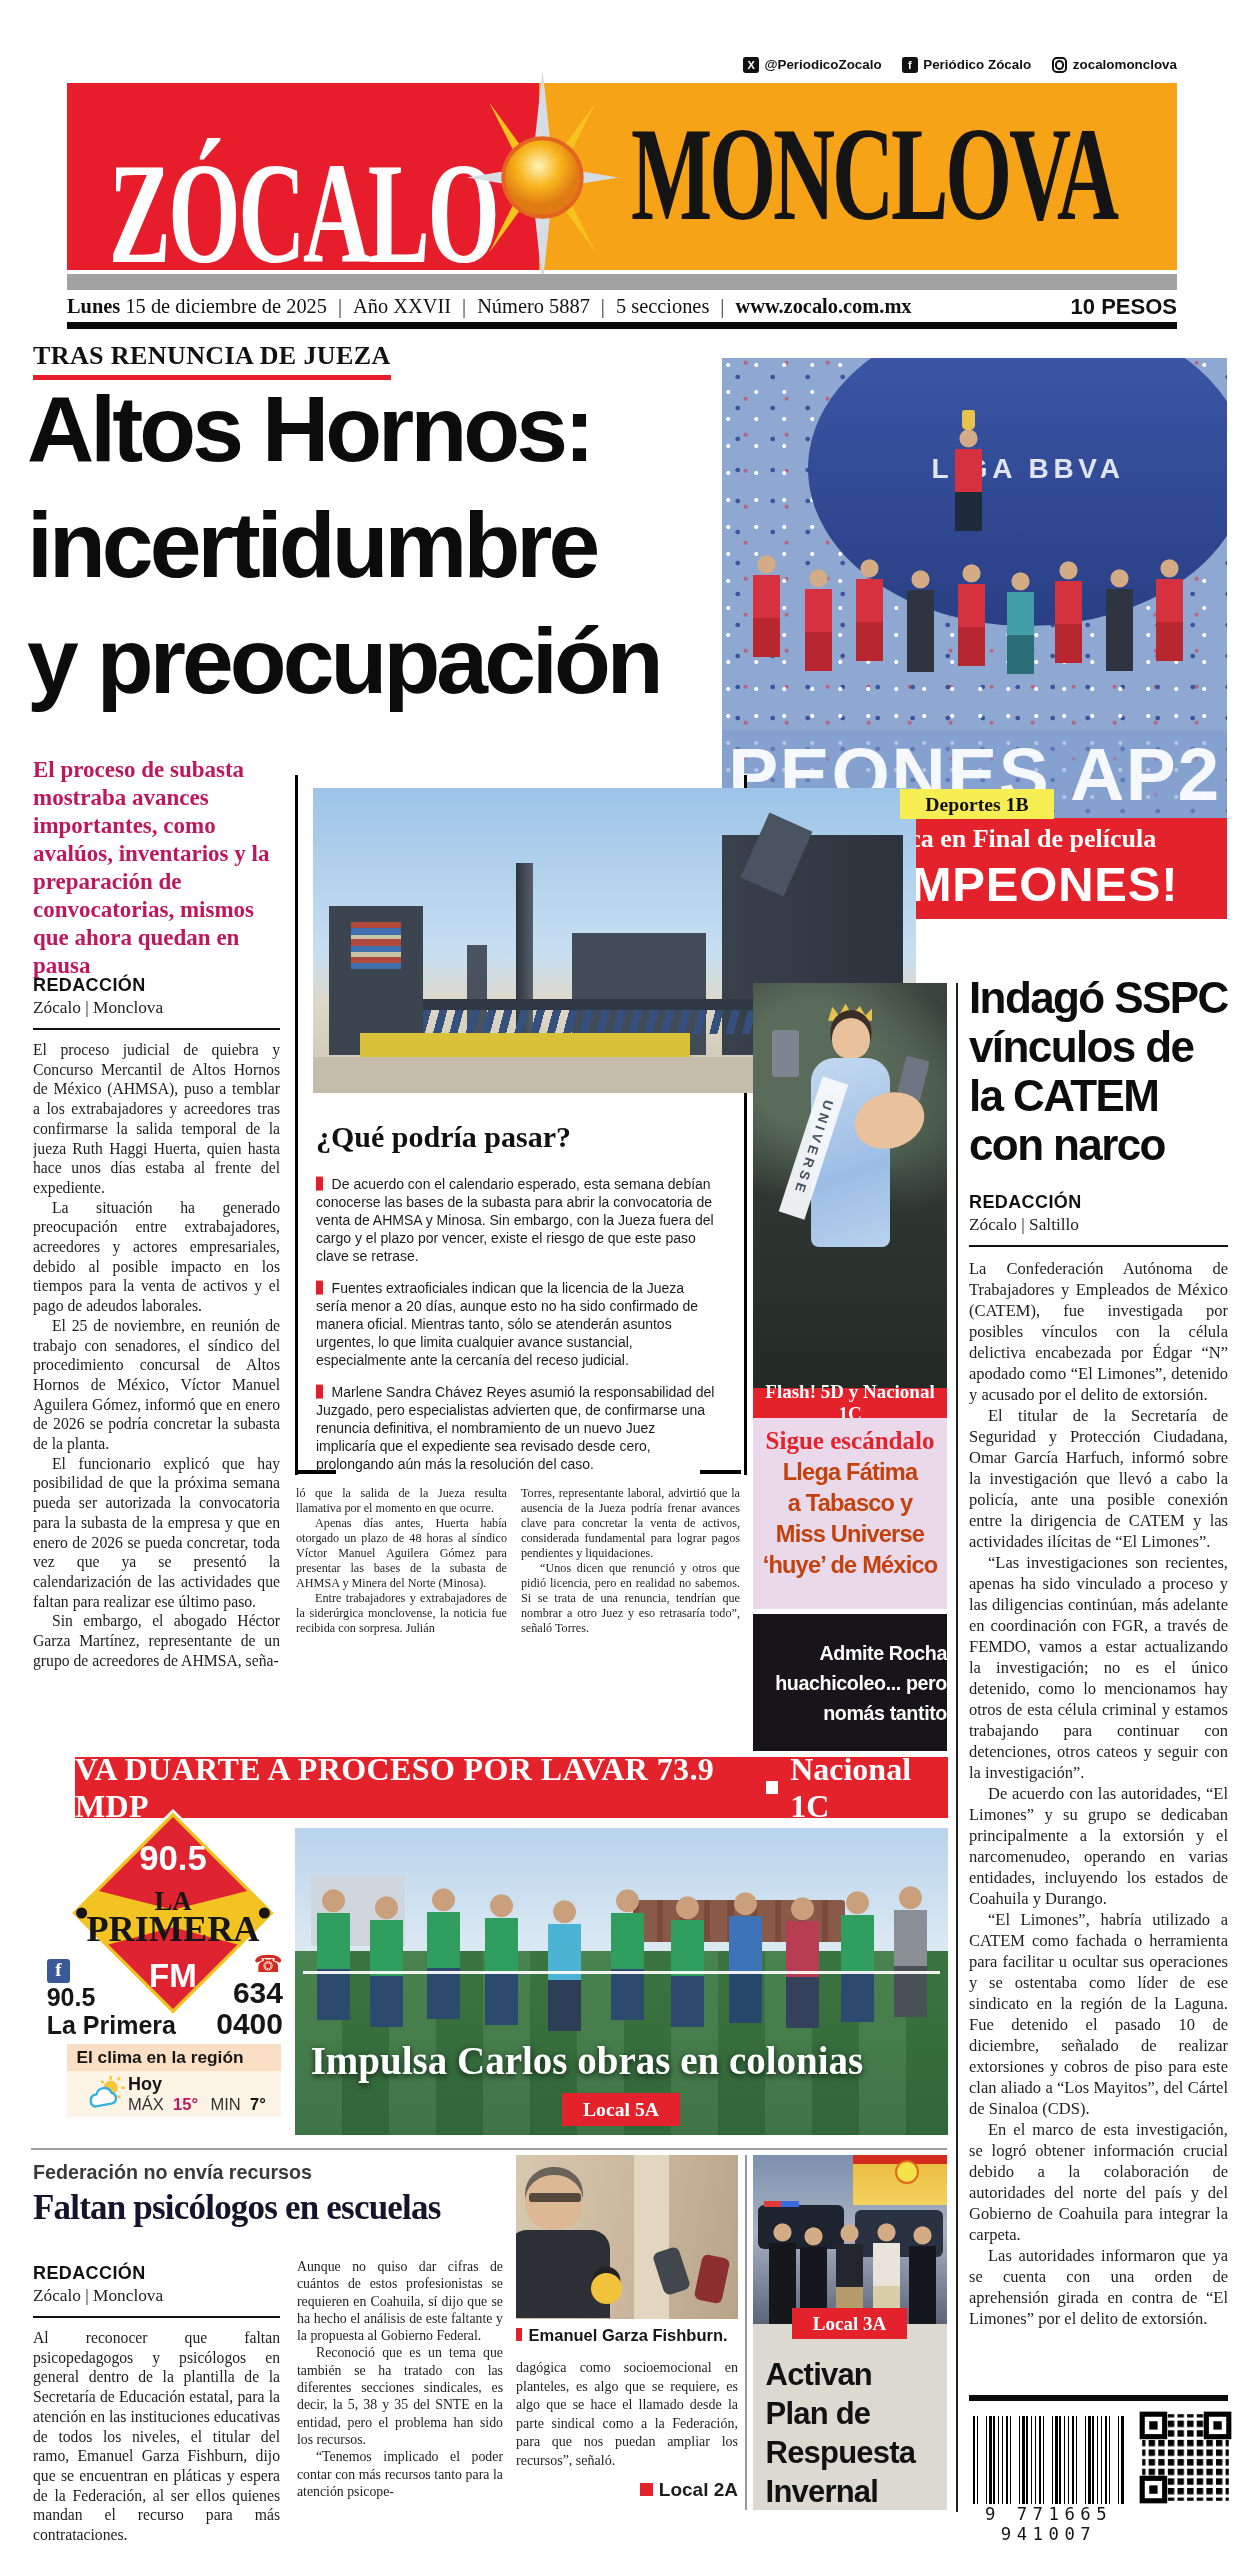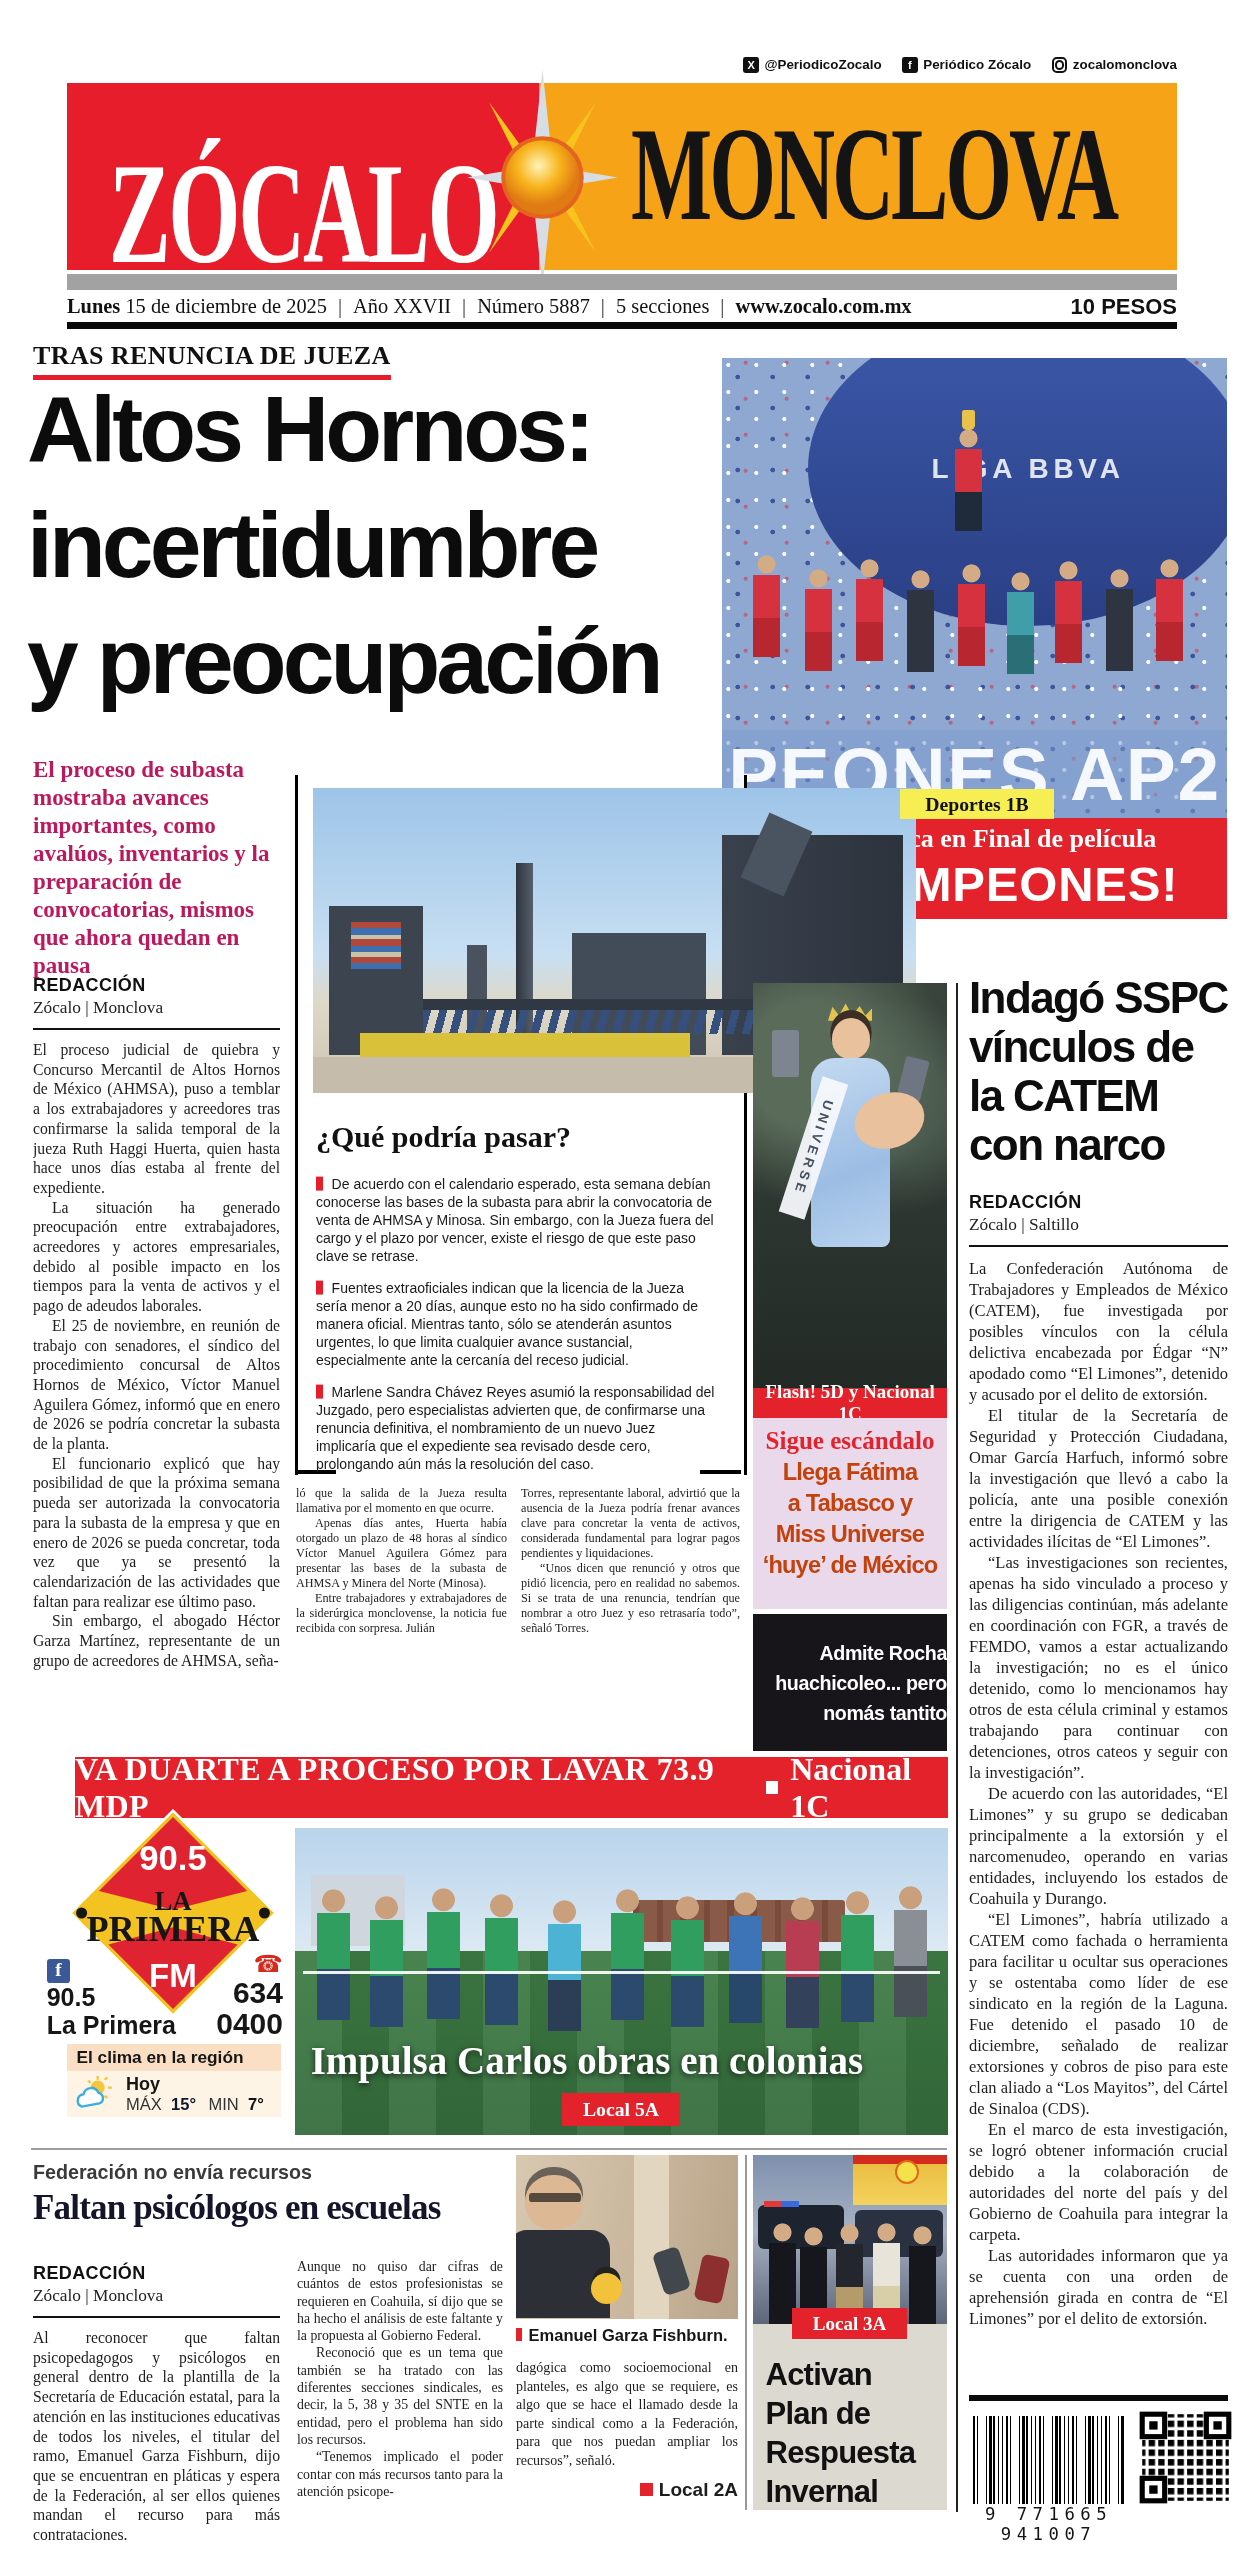--- a/index.html
+++ b/index.html
@@ -317,37 +317,37 @@
         <div>634</div>
         <div>0400</div>
       </div>
     </div>
   </div>
 
   <div class="abs" style="left:67px;top:2044px;width:214px;height:72px">
     <div style="height:27px;background:#fadfc4;display:flex;align-items:center;padding-left:9.4px">
       <span class="sans b" style="font-size:17.3px;color:#161616">El clima en la región</span>
     </div>
-    <div style="height:46px;background:#fdf4e6;display:flex;align-items:center;gap:11px;padding-left:7px">
+    <div style="height:46px;background:#fdf4e6;display:flex;align-items:center;padding-left:20px">
       <svg width="41" height="38" viewBox="0 0 52 48">
         <circle cx="30" cy="16" r="9" fill="#f7c53c"></circle>
         <g stroke="#f7c53c" stroke-width="3">
             <line x1="30" y1="1" x2="30" y2="6"></line>
             <line x1="43" y1="16" x2="48" y2="16"></line>
             <line x1="39" y1="6" x2="42" y2="3"></line>
             <line x1="39" y1="26" x2="42" y2="29"></line>
             <line x1="18" y1="7" x2="21" y2="10"></line>
           </g>
         <path d="M10 40 a8 8 0 0 1 2-15.5 a10 10 0 0 1 19-2 a7 7 0 0 1 1 13.5 z" fill="#fff" stroke="#35aee2" stroke-width="3"></path>
       </svg>
       <div>
         <div class="sans b" style="font-size:18px;color:#161616">Hoy</div>
         <div class="sans" style="font-size:16.5px;color:#333">
           <span>MÁX</span>
-          <span class="b" style="color:#0f172a;margin:0 7.9px 0 4.7px">15°</span>
+          <span class="b" style="color:#be185d;margin:0 7.9px 0 4.7px">15°</span>
           <span>MIN</span>
           <span class="b" style="color:#111;margin-left:4.7px">7°</span>
         </div>
       </div>
     </div>
   </div>
 
   <div class="photo" style="left:295px;top:1828px;width:653px;height:307px;background:linear-gradient(180deg,#b9d4ec 0%,#dce9f3 40%,#3e7c44 40%,#346c3c 100%)">
     <div class="abs" style="left:0;top:123px;width:100%;height:184px;background:repeating-linear-gradient(90deg,rgba(255,255,255,.06) 0 47px,rgba(0,0,0,.06) 47px 94px)"></div>
     <div class="abs" style="left:338px;top:72px;width:212px;height:42px;background:repeating-linear-gradient(90deg,#7a4a3a 0 6.3px,#8a5a48 6.3px 23.6px);border-radius:3.1px"></div>

